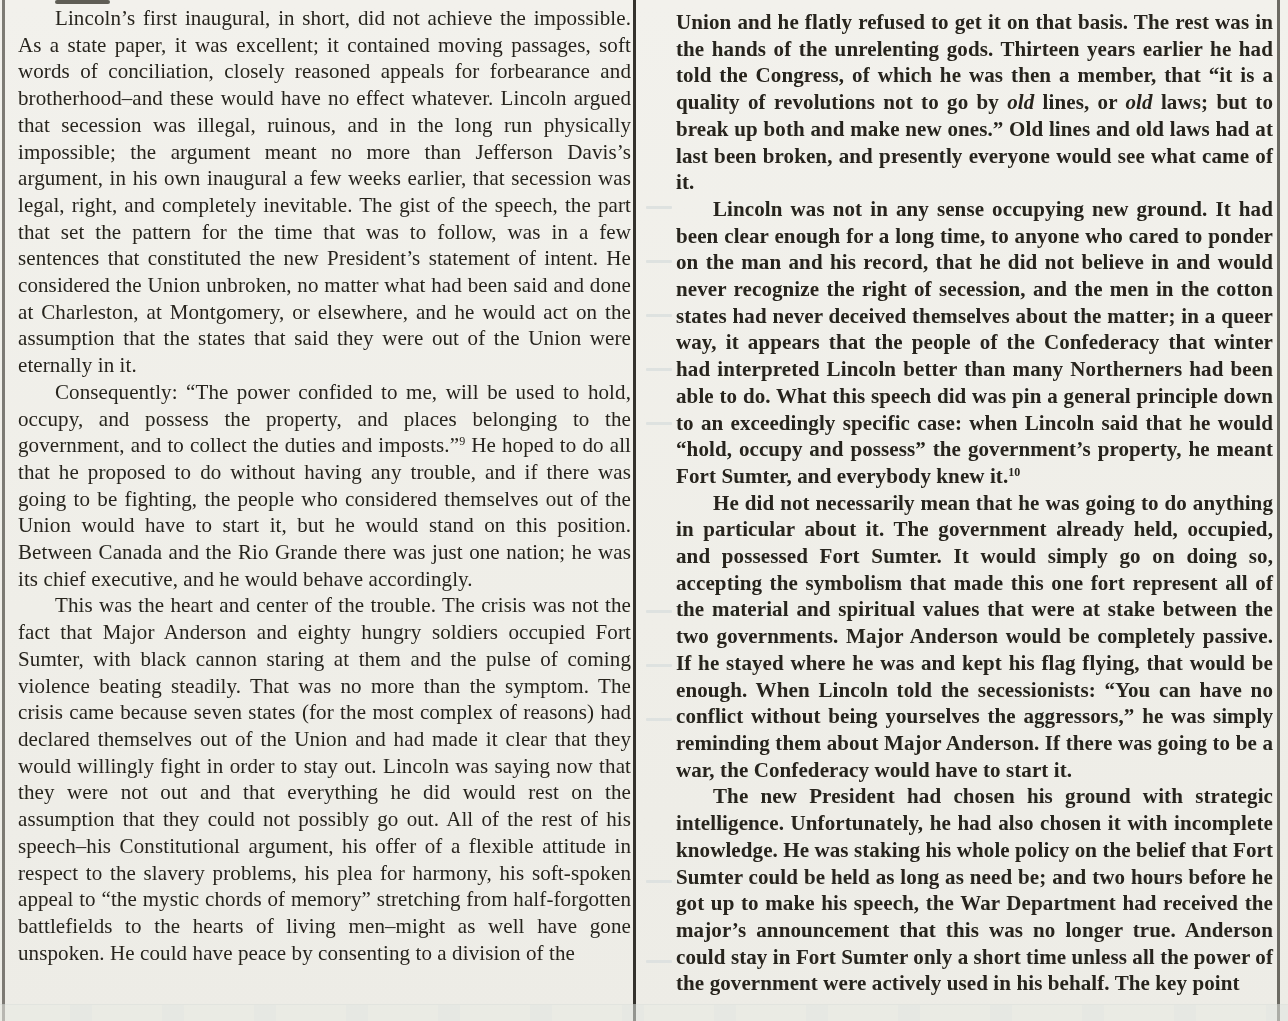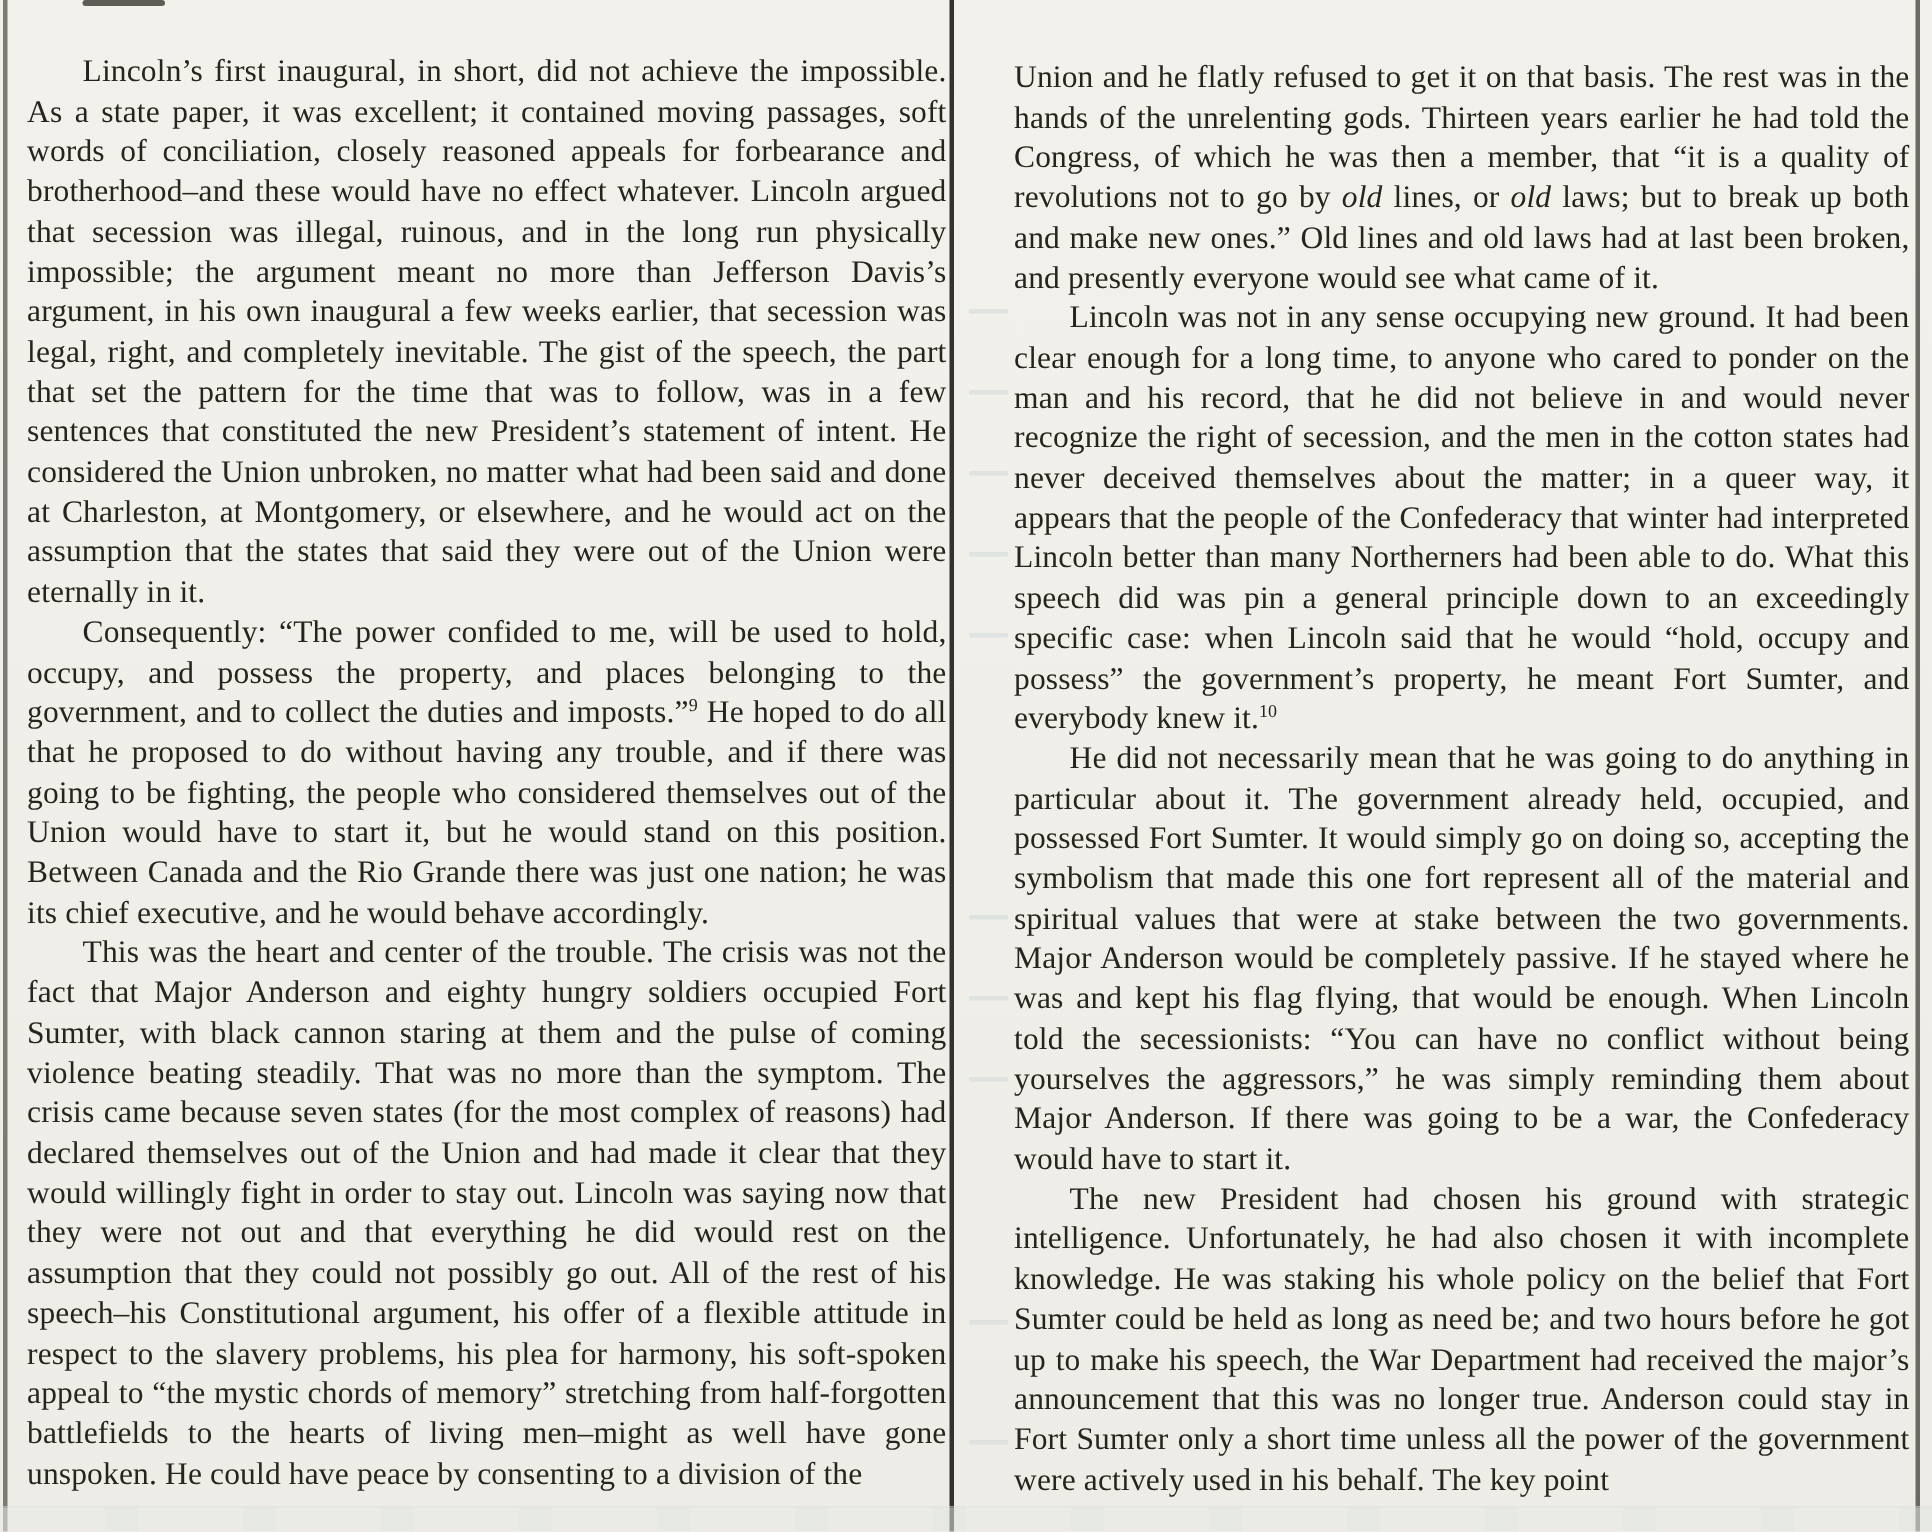--- a/index.html
+++ b/index.html
@@ -39,24 +39,23 @@
     background: #3a382f; border-radius: 2px; opacity: .8;
   }
   
   .col {
     position: absolute;
     color: var(--ink, #27241d);
     font-size: 21px;
     line-height: 26.7px;
     text-align: justify;
     letter-spacing: 0.1px;
-    margin-top: 29px;
   }
   .col-left  { left: 18px;  top: 5px;  width: 613px; }
-  .col-right { left: 676px; top: 9px;  width: 597px; }
+  .col-right { left: 676px; top: 9px;  width: 597px; font-weight: bold; }
   .col p { margin: 0; text-indent: 0; }
   .col p.indent { text-indent: 37px; }
   .col .it { font-style: italic; }
   .col sup {
     font-size: 12px;
     line-height: 0;
     vertical-align: 7px;
     letter-spacing: 0;
   }
   

